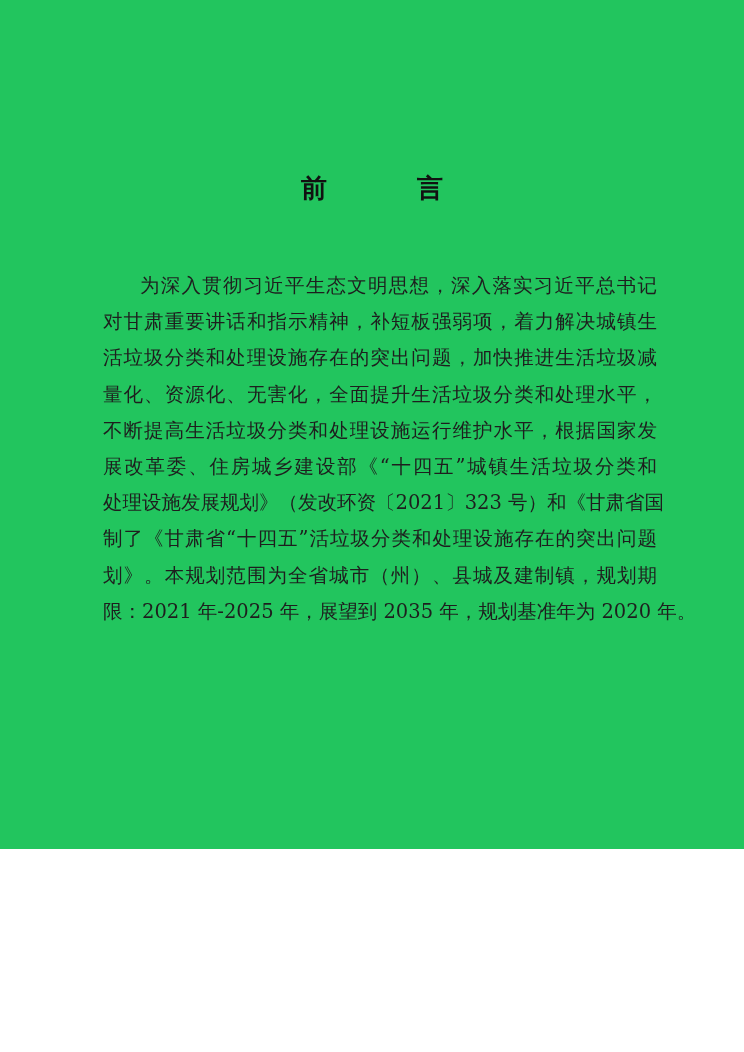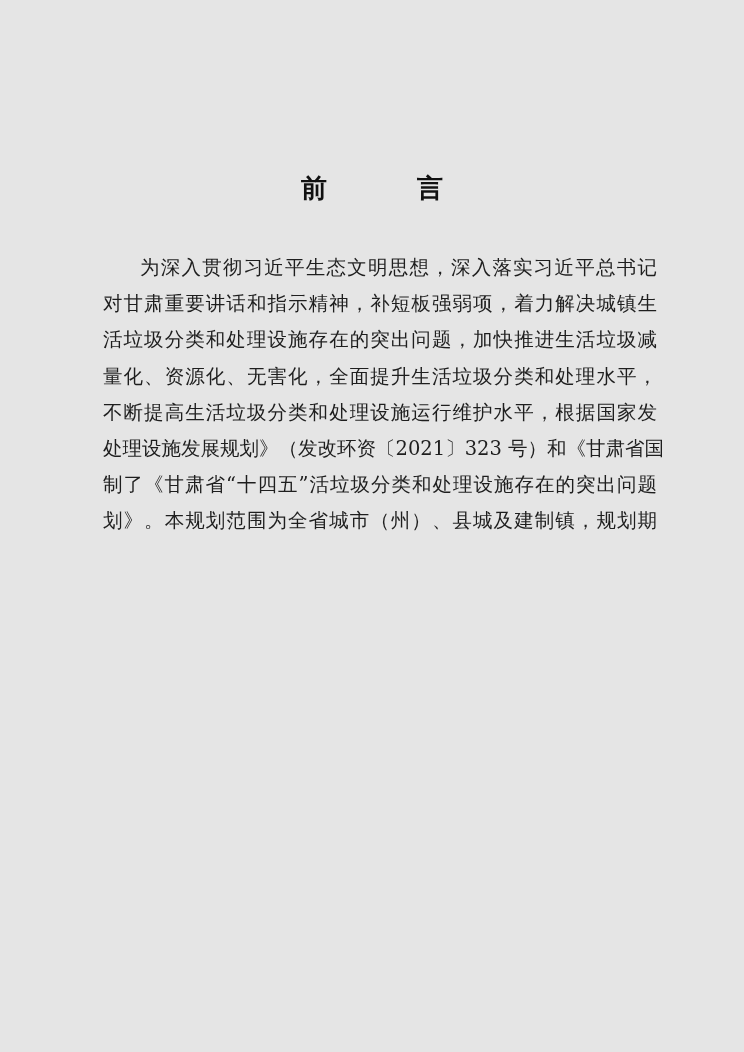--- a/index.html
+++ b/index.html
@@ -12,22 +12,22 @@
       height: 1052px;
       position: relative;
       overflow: hidden;
       font-family: "DejaVu Serif", "Liberation Serif", serif;
       color: #1a1a1a;
     }
     .page {
       position: absolute;
       left: 0; top: 0;
       width: 744px;
-      height: 1052px;
-      background: #e5e5e5;
+      height: 849px;
+      background: #22c55e;
     }
     .title {
       position: absolute;
       left: 0;
       top: 168px;
       width: 744px;
       text-align: center;
       font-size: 26px;
       font-weight: bold;
       letter-spacing: 32px;
@@ -46,34 +46,37 @@
       height: 36.2px;
       line-height: 32px;
       font-size: 19.5px;
       white-space: nowrap;
       text-align: justify;
       text-align-last: justify;
       color: #1e1e1e;
     }
     .line.first {
       padding-left: 37px;
+      margin-top: 18px;
     }
     .line.last {
       text-align-last: justify;
     }
   </style>
 </head>
 <body>
 
 <div class="page">
   <div class="title">前　言</div>
 
   <div class="body-text">
     <span class="line first">为深入贯彻习近平生态文明思想，深入落实习近平总书记</span>
     <span class="line">对甘肃重要讲话和指示精神，补短板强弱项，着力解决城镇生</span>
     <span class="line">活垃圾分类和处理设施存在的突出问题，加快推进生活垃圾减</span>
     <span class="line">量化、资源化、无害化，全面提升生活垃圾分类和处理水平，</span>
     <span class="line">不断提高生活垃圾分类和处理设施运行维护水平，根据国家发</span>
+    <span class="line">展改革委、住房城乡建设部《“十四五”城镇生活垃圾分类和</span>
     <span class="line">处理设施发展规划》（发改环资〔2021〕323 号）和《甘肃省国</span>
     <span class="line">制了《甘肃省“十四五”活垃圾分类和处理设施存在的突出问题</span>
     <span class="line">划》。本规划范围为全省城市（州）、县城及建制镇，规划期</span>
+    <span class="line last">限：2021 年-2025 年，展望到 2035 年，规划基准年为 2020 年。</span>
   </div>
 </div>
 
 </body></html>

